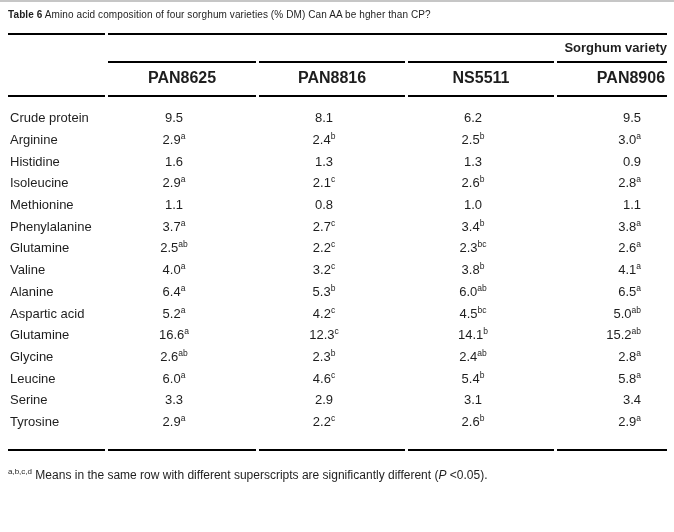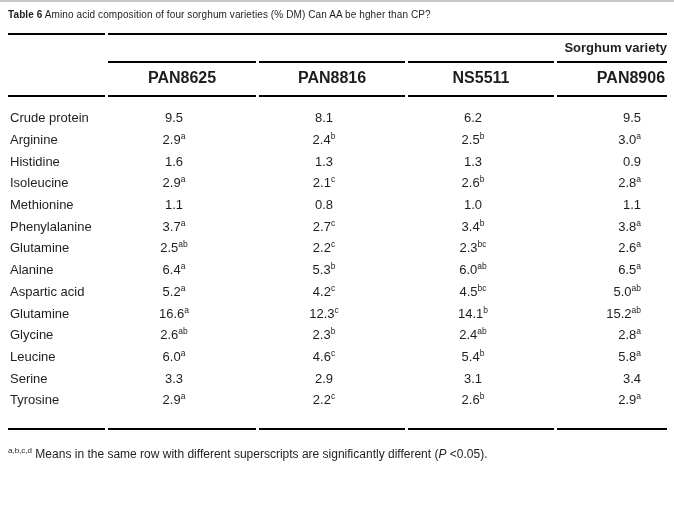--- a/index.html
+++ b/index.html
@@ -131,20 +131,27 @@
         <td class="val last">3.8<sup>a</sup></td>
       </tr>
       <tr>
         <td class="rowlabel">Glutamine</td>
         <td class="val">2.5<sup>ab</sup></td>
         <td class="val">2.2<sup>c</sup></td>
         <td class="val">2.3<sup>bc</sup></td>
         <td class="val last">2.6<sup>a</sup></td>
       </tr>
       <tr>
+        <td class="rowlabel">Valine</td>
+        <td class="val">4.0<sup>a</sup></td>
+        <td class="val">3.2<sup>c</sup></td>
+        <td class="val">3.8<sup>b</sup></td>
+        <td class="val last">4.1<sup>a</sup></td>
+      </tr>
+      <tr>
         <td class="rowlabel">Alanine</td>
         <td class="val">6.4<sup>a</sup></td>
         <td class="val">5.3<sup>b</sup></td>
         <td class="val">6.0<sup>ab</sup></td>
         <td class="val last">6.5<sup>a</sup></td>
       </tr>
       <tr>
         <td class="rowlabel">Aspartic acid</td>
         <td class="val">5.2<sup>a</sup></td>
         <td class="val">4.2<sup>c</sup></td>

